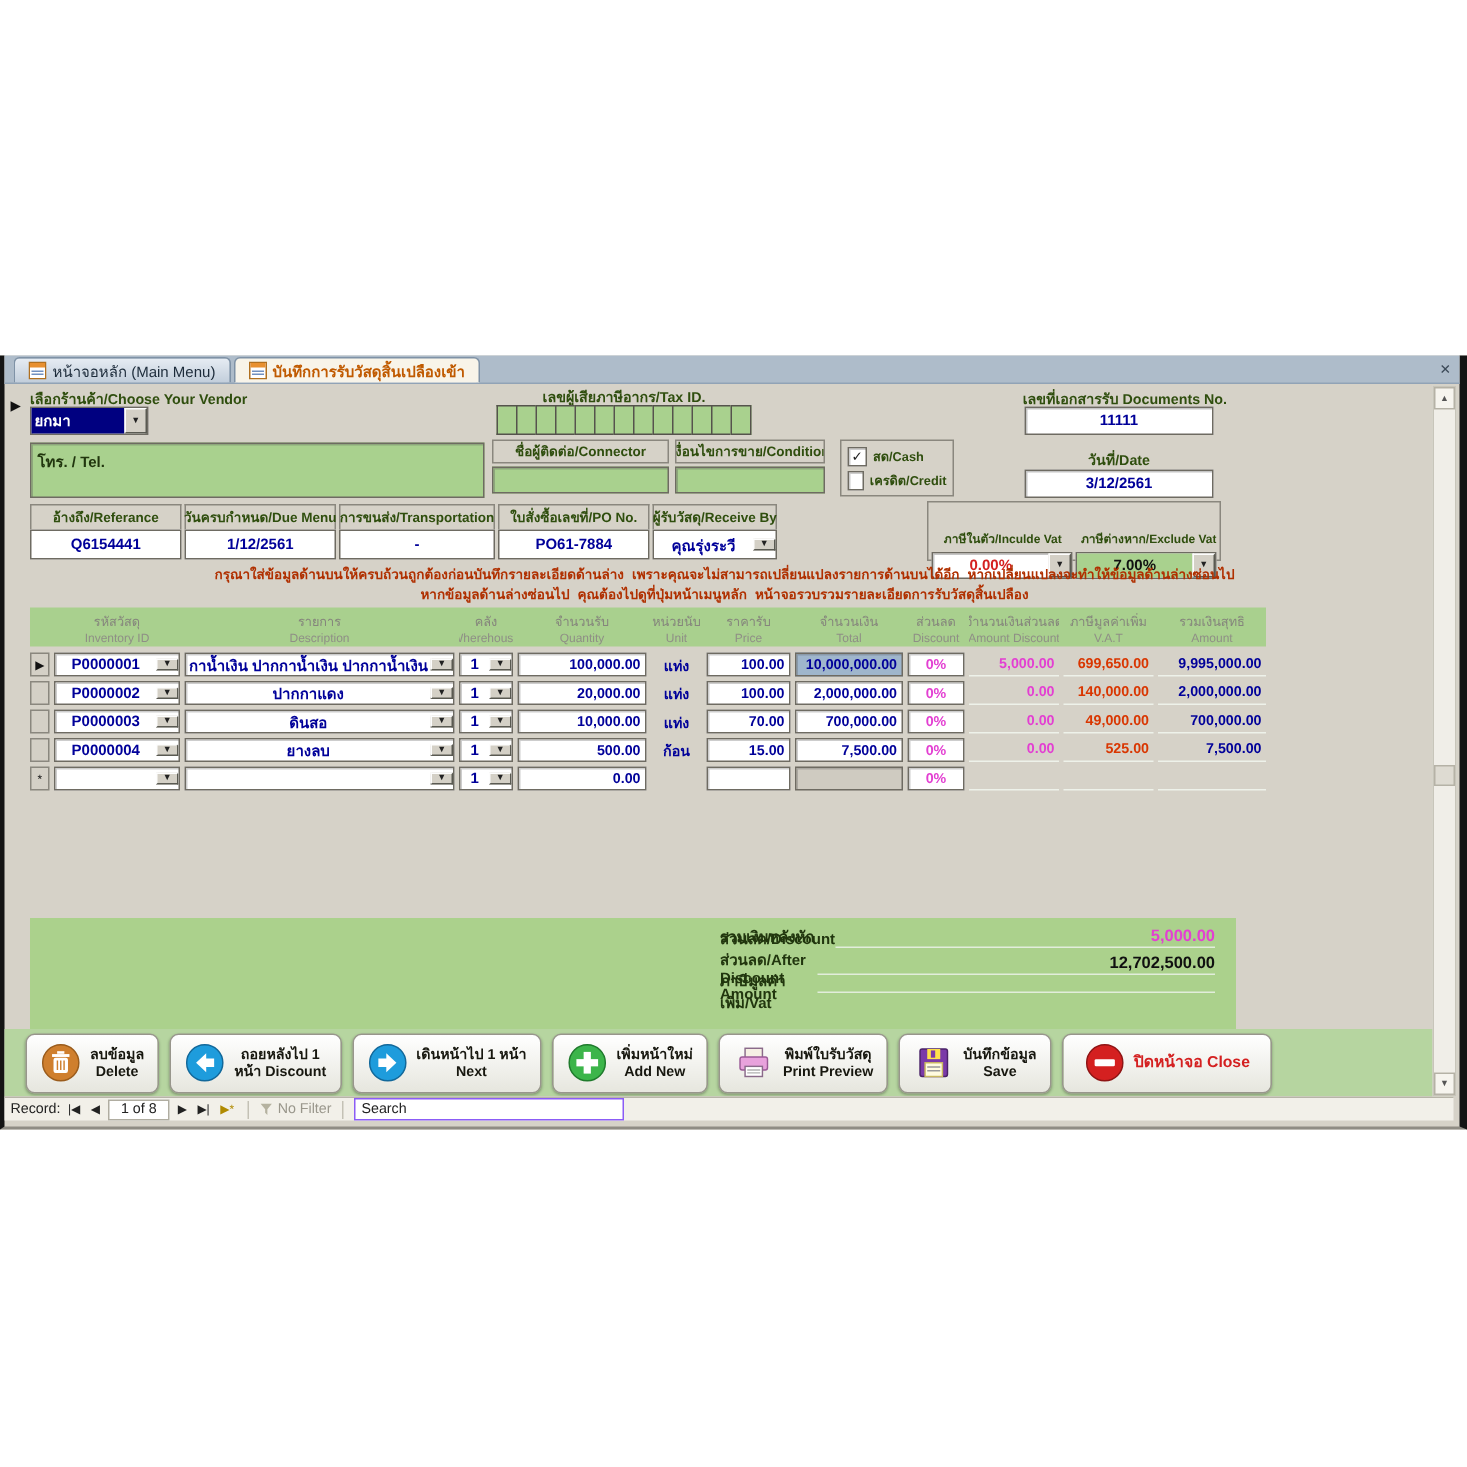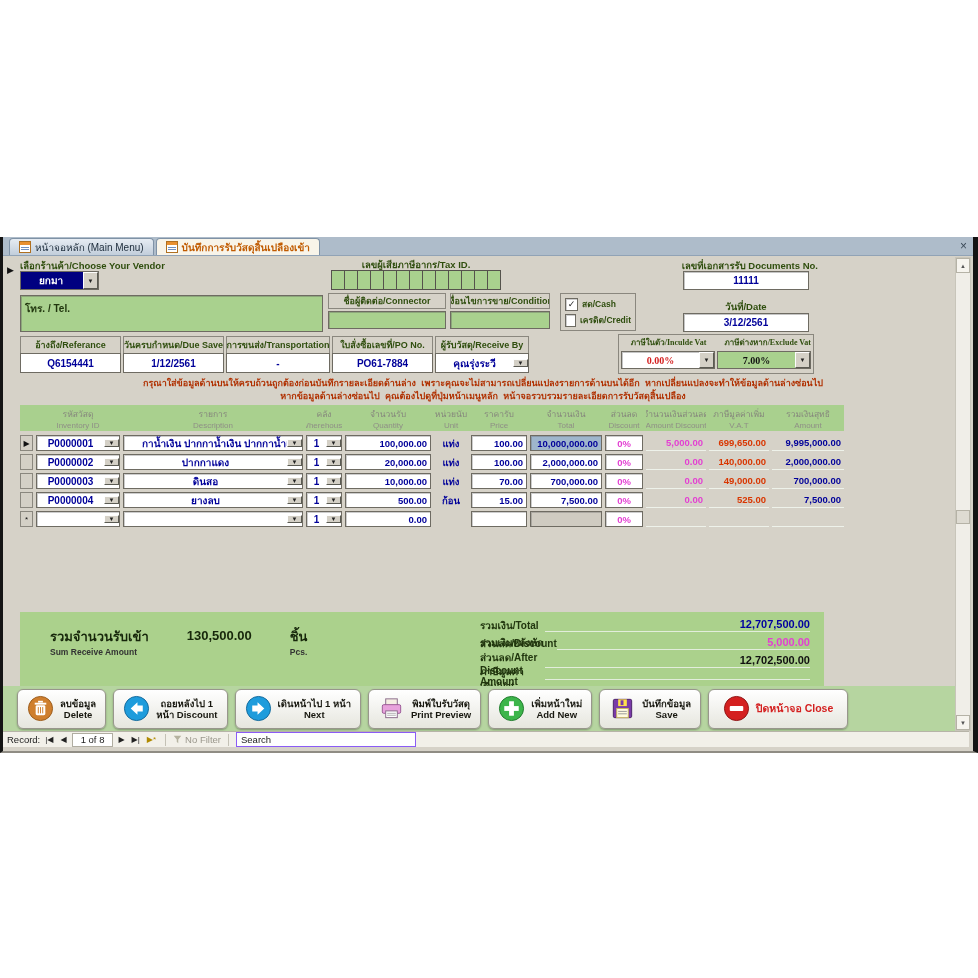--- a/index.html
+++ b/index.html
@@ -17,21 +17,21 @@
   .tabicon{width:12px;height:12px;display:inline-block;}
   .closex{position:absolute;right:6px;top:2px;font-size:12px;color:#3c4a58;cursor:default;line-height:14px;}
   
   .glabel{font-size:9.5px;color:#2f4e0e;font-weight:bold;white-space:nowrap;}
   .sunken{background:#fff;border:1px solid #6e6b62;box-shadow:inset 1px 1px 0 rgba(90,90,90,.35);box-sizing:border-box;}
   .gsunken{background:#a9d18e;border:1px solid #6e6b62;box-shadow:inset 1px 1px 0 rgba(90,90,90,.35);box-sizing:border-box;}
   .navy{color:#000099;font-weight:bold;}
   .center{text-align:center;}
   .combo{display:flex;align-items:stretch;}
   .combo .cval{flex:1;display:flex;align-items:center;justify-content:center;font-size:10px;overflow:hidden;white-space:nowrap;}
-  .combo .cval.left{justify-content:flex-start;padding-left:18px;}
+  .combo .cval.left{justify-content:flex-start;padding-left:2px;}
   .dd{width:13px;background:#d4d0c6;border:1px solid;border-color:#fdfdfd #5a5a52 #5a5a52 #fdfdfd;
     font-size:6px;color:#222;display:flex;align-items:center;justify-content:center;}
   .labelbox{background:#d6d2c8;border:1px solid #8a877e;box-sizing:border-box;display:flex;align-items:center;justify-content:center;
     font-size:9px;color:#2f4e0e;font-weight:bold;white-space:nowrap;overflow:hidden;}
   .fieldset{box-sizing:border-box;}
   .fs-label{height:16px;background:#d6d2c8;border:1px solid #8a877e;border-bottom:none;display:flex;align-items:center;justify-content:center;
     font-size:9px;color:#2f4e0e;font-weight:bold;white-space:nowrap;}
   .fs-input{height:18px;background:#fff;border:1px solid #6e6b62;display:flex;align-items:center;justify-content:center;
     font-size:10px;color:#000099;font-weight:bold;}
   .chk{width:11px;height:11px;background:#fff;border:1px solid #6e6b62;box-shadow:inset 1px 1px 0 rgba(90,90,90,.3);
@@ -169,40 +169,40 @@
   <div class="abs glabel" style="left:680px;top:62px;width:126px;text-align:center;">วันที่/Date</div>
   <div class="abs sunken" style="left:680px;top:76px;width:126px;height:19px;line-height:17px;font-size:10px;">
     <div class="navy center">3/12/2561</div>
   </div>
 
   <div class="abs fieldset" style="left:17px;top:99px;width:101px;">
     <div class="fs-label">อ้างถึง/Referance</div>
     <div class="fs-input">Q6154441</div>
   </div>
   <div class="abs fieldset" style="left:120px;top:99px;width:101px;">
-    <div class="fs-label">วันครบกำหนด/Due Save</div>
+    <div class="fs-label">วันครบกำหนด/Due Menu</div>
     <div class="fs-input">1/12/2561</div>
   </div>
   <div class="abs fieldset" style="left:223px;top:99px;width:104px;">
     <div class="fs-label">การขนส่ง/Transportation</div>
     <div class="fs-input">-</div>
   </div>
   <div class="abs fieldset" style="left:329px;top:99px;width:101px;">
     <div class="fs-label">ใบสั่งซื้อเลขที่/PO No.</div>
     <div class="fs-input">PO61-7884</div>
   </div>
-  <div class="abs fieldset" style="left:432px;top:99px;width:94px;">
+  <div class="abs fieldset" style="left:432px;top:99px;width:83px;">
     <div class="fs-label">ผู้รับวัสดุ/Receive By</div>
     <div class="fs-input combo" style="padding:0;">
       <span class="cval navy">คุณรุ่งระวี</span>
       <span class="dd">▼</span>
     </div>
   </div>
 
-  <div class="abs" style="left:615px;top:97px;width:196px;height:40px;border:1px solid #8a877e;box-sizing:border-box;background:#d6d2c8;padding:1px 2px;font-family:Liberation Serif, serif;">
+  <div class="abs" style="left:615px;top:97px;width:196px;height:40px;border:1px solid #8a877e;box-sizing:border-box;background:#d6d2c8;padding:18px 2px;">
     <div style="display:flex;">
       <div style="width:95px;text-align:center;font-size:8px;color:#2f4e0e;font-weight:bold;white-space:nowrap;overflow:hidden;">ภาษีในตัว/Inculde Vat</div>
       <div style="width:95px;text-align:right;font-size:8px;color:#2f4e0e;font-weight:bold;white-space:nowrap;overflow:hidden;">ภาษีต่างหาก/Exclude Vat</div>
     </div>
     <div style="display:flex;gap:2px;margin-top:2px;">
       <div class="combo sunken" style="width:94px;height:18px;">
         <span class="cval" style="color:#d42020;font-weight:bold;">0.00%</span>
         <span class="dd">▼</span>
       </div>
       <div class="combo sunken" style="width:94px;height:18px;">
@@ -384,36 +384,21 @@
       <div class="cell c6 wbox rt navy"></div>
       <div class="cell c7 graybox rt navy"></div>
       <div class="cell c8 wbox ct magenta">0%</div>
       <div class="cell c9 rt magenta flatline"></div>
       <div class="cell c10 rt redv flatline"></div>
       <div class="cell c11 rt navy flatline"></div>
     </div>
   </div>
 
   <div class="abs totband" style="left:17px;top:375px;width:804px;height:74px;">
-    <div class="abs" style="left:30px;top:14px;display:flex;gap:38px;">
-      <div>
-        <div class="sumlab">รวมจำนวนรับเข้า</div>
-        <div class="sumsub">Sum Receive Amount</div>
-      </div>
-      <div class="sumlab" style="padding-top:2px;">130,500.00</div>
-      <div>
-        <div class="sumlab">ชิ้น</div>
-        <div class="sumsub">Pcs.</div>
-      </div>
-    </div>
     <div class="abs" style="left:460px;top:4px;width:330px;">
-      <div class="trowline">
-        <span class="tlab">รวมเงิน/Total</span>
-        <span class="tval" style="color:#0000a0;">12,707,500.00</span>
-      </div>
       <div class="trowline">
         <span class="tlab">ส่วนลด/Discount</span>
         <span class="tval" style="color:#e33fd2;">5,000.00</span>
       </div>
       <div class="trowline">
         <span class="tlab">รวมเงินหลังหักส่วนลด/After Discount Amount</span>
         <span class="tval" style="color:#101010;">12,702,500.00</span>
       </div>
       <div class="trowline">
         <span class="tlab">ภาษีมูลค่าเพิ่ม/Vat</span>
@@ -451,38 +436,38 @@
         <svg viewBox="0 0 28 28" width="27" height="27">
             <circle cx="14" cy="14" r="12.5" fill="#1e9cdc" stroke="#12689a"></circle>
             <polygon points="20,14 13,7.5 13,11 7.5,11 7.5,17 13,17 13,20.5" fill="#fff"></polygon>
           </svg>
       </span>
       <span class="btxt"><span>เดินหน้าไป 1 หน้า</span><br><span>Next</span></span>
     </div>
     <div class="bigbtn">
       <span class="bicon">
         <svg viewBox="0 0 28 28" width="27" height="27">
+            <circle cx="14" cy="14" r="12.5" fill="#3cb54a" stroke="#1f7a2c"></circle>
+            <rect x="11.5" y="6.5" width="5" height="15" fill="#fff"></rect>
+            <rect x="6.5" y="11.5" width="15" height="5" fill="#fff"></rect>
+          </svg>
+      </span>
+      <span class="btxt"><span>เพิ่มหน้าใหม่</span><br><span>Add New</span></span>
+    </div>
+    <div class="bigbtn">
+      <span class="bicon">
+        <svg viewBox="0 0 28 28" width="27" height="27">
             <rect x="8" y="4" width="12" height="7" fill="#f6efe4" stroke="#8a6a8a"></rect>
             <rect x="4.5" y="10" width="19" height="9" rx="1.5" fill="#e8a2dc" stroke="#9a5a96"></rect>
             <rect x="8" y="16.5" width="12" height="7" fill="#fff" stroke="#8a6a8a"></rect>
             <line x1="9.5" y1="19" x2="18.5" y2="19" stroke="#b0b0b0"></line>
             <line x1="9.5" y1="21" x2="18.5" y2="21" stroke="#b0b0b0"></line>
           </svg>
       </span>
       <span class="btxt"><span>พิมพ์ใบรับวัสดุ</span><br><span>Print Preview</span></span>
-    </div>
-    <div class="bigbtn">
-      <span class="bicon">
-        <svg viewBox="0 0 28 28" width="27" height="27">
-            <circle cx="14" cy="14" r="12.5" fill="#3cb54a" stroke="#1f7a2c"></circle>
-            <rect x="11.5" y="6.5" width="5" height="15" fill="#fff"></rect>
-            <rect x="6.5" y="11.5" width="15" height="5" fill="#fff"></rect>
-          </svg>
-      </span>
-      <span class="btxt"><span>เพิ่มหน้าใหม่</span><br><span>Add New</span></span>
     </div>
     <div class="bigbtn">
       <span class="bicon">
         <svg viewBox="0 0 28 28" width="27" height="27">
             <rect x="4.5" y="4.5" width="19" height="19" rx="1.5" fill="#7a3aa8" stroke="#4a2268"></rect>
             <rect x="9.5" y="4.5" width="9" height="7" fill="#ffe14a"></rect>
             <rect x="12" y="5.5" width="3" height="5" fill="#7a3aa8"></rect>
             <rect x="8" y="14" width="12" height="9.5" fill="#fffbe0" stroke="#c8b860"></rect>
             <line x1="9.5" y1="17" x2="18.5" y2="17" stroke="#999"></line>
             <line x1="9.5" y1="19.5" x2="18.5" y2="19.5" stroke="#999"></line>

